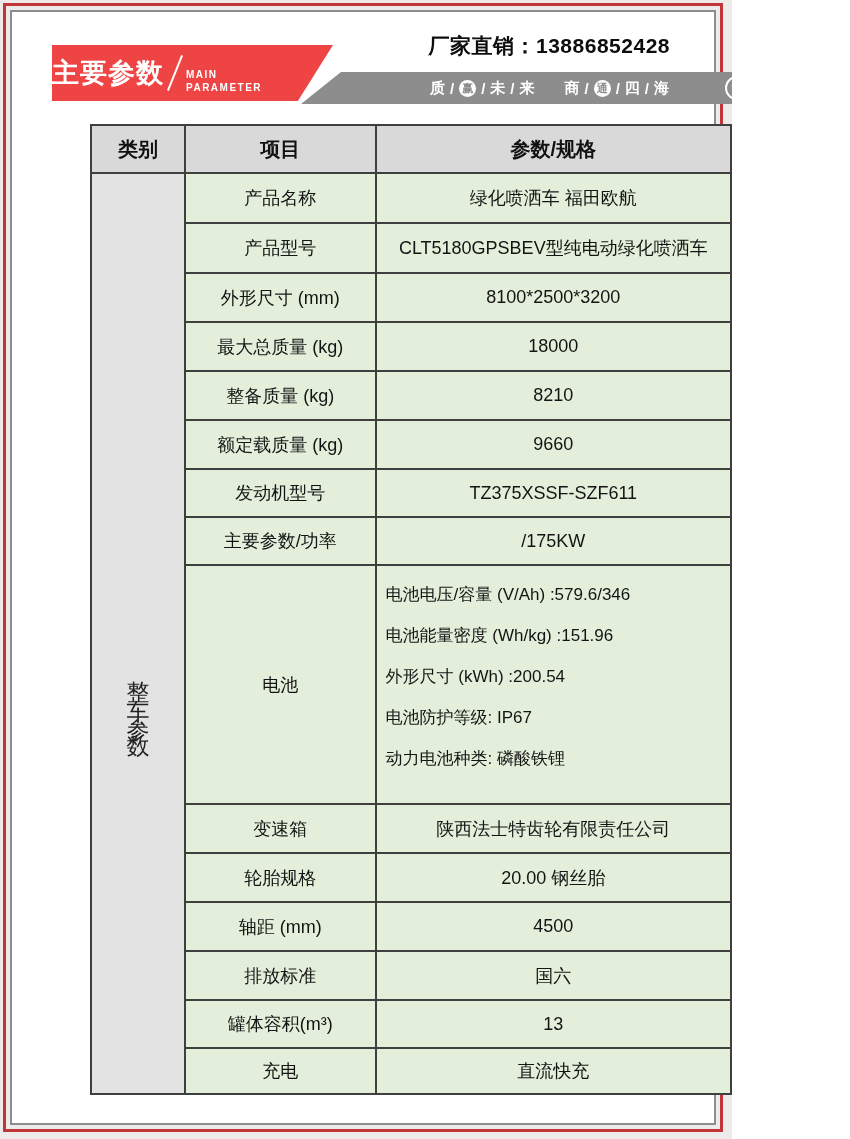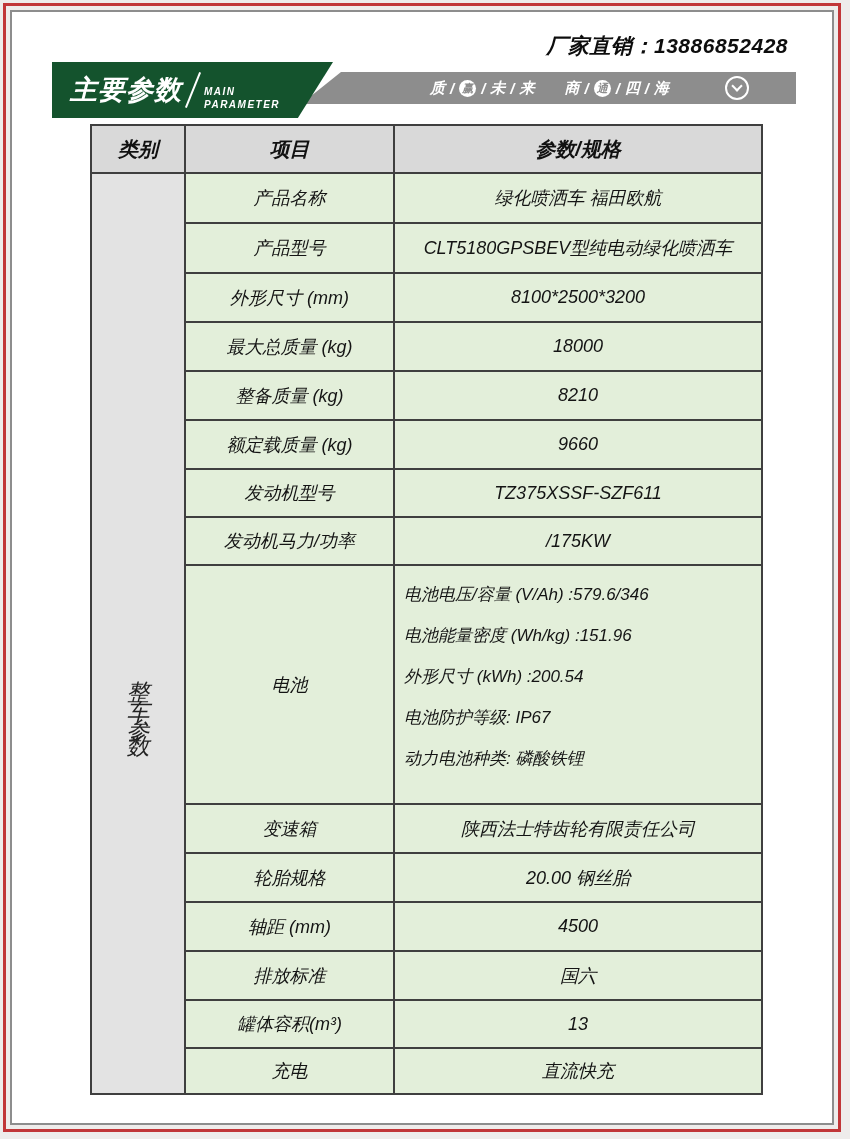--- a/index.html
+++ b/index.html
@@ -1,22 +1,21 @@
 <!DOCTYPE html>
 <html><head>
 <meta charset="utf-8">
 <style>
   * { margin:0; padding:0; box-sizing:border-box; }
   html,body { background:#ffffff; }
   .page {
-    position:relative; width:850px; height:1139px;
+    position:relative; width:732px; height:1139px;
     background:#eeeceb; overflow:hidden;
     font-family:"Liberation Sans","DejaVu Sans",sans-serif;
     color:#1a1a1a;
-    font-style:italic;
   }
   
   .red-frame {
     position:absolute; left:3px; top:3px; right:9px; bottom:7px;
     border:3px solid #c13638;
   }
   .gray-frame {
     position:absolute; left:10px; top:10px; right:16px; bottom:14px;
     border:2px solid #8d8d8d; background:#ffffff;
   }
@@ -46,23 +45,23 @@
     position:absolute; left:429px; top:4px; width:24px; height:24px;
     border:2px solid #ffffff; border-radius:50%;
   }
   .chevron-circle .chev {
     position:absolute; left:6px; top:4px; width:8px; height:8px;
     border-right:2px solid #ffffff; border-bottom:2px solid #ffffff;
     transform:rotate(45deg);
   }
   .green-banner {
     position:absolute; left:52px; top:45px; width:281px; height:56px;
-    background:#14532d;
+    background:#ef4444;
     clip-path:polygon(0 0, 100% 0, 87.5% 100%, 0 100%);
-    display:flex; align-items:center; padding-left:18px;margin-top:17px;
+    display:flex; align-items:center; padding-left:0;
   }
   .banner-title { color:#ffffff; font-size:27px; font-weight:bold; letter-spacing:1px; }
   .banner-slash {
     width:2px; height:38px; background:#ffffff;
     transform:rotate(22deg); margin:0 10px 0 10px;
   }
   .banner-sub {
     color:#ffffff; font-size:10px; font-weight:bold; letter-spacing:1.5px;
     line-height:1.35; margin-top:16px;
   }
@@ -179,21 +178,21 @@
     </tr>
     <tr class="r49">
       <td class="item">额定载质量 (kg)</td>
       <td class="value">9660</td>
     </tr>
     <tr class="r48">
       <td class="item">发动机型号</td>
       <td class="value">TZ375XSSF-SZF611</td>
     </tr>
     <tr class="r48">
-      <td class="item">发动机马力/功率</td>
+      <td class="item">主要参数/功率</td>
       <td class="value">/175KW</td>
     </tr>
     <tr class="rbat">
       <td class="item">电池</td>
       <td class="value battery">
         <div class="bat-line">电池电压/容量 (V/Ah) :579.6/346</div>
         <div class="bat-line">电池能量密度 (Wh/kg) :151.96</div>
         <div class="bat-line">外形尺寸 (kWh) :200.54</div>
         <div class="bat-line">电池防护等级: IP67</div>
         <div class="bat-line">动力电池种类: 磷酸铁锂</div>

